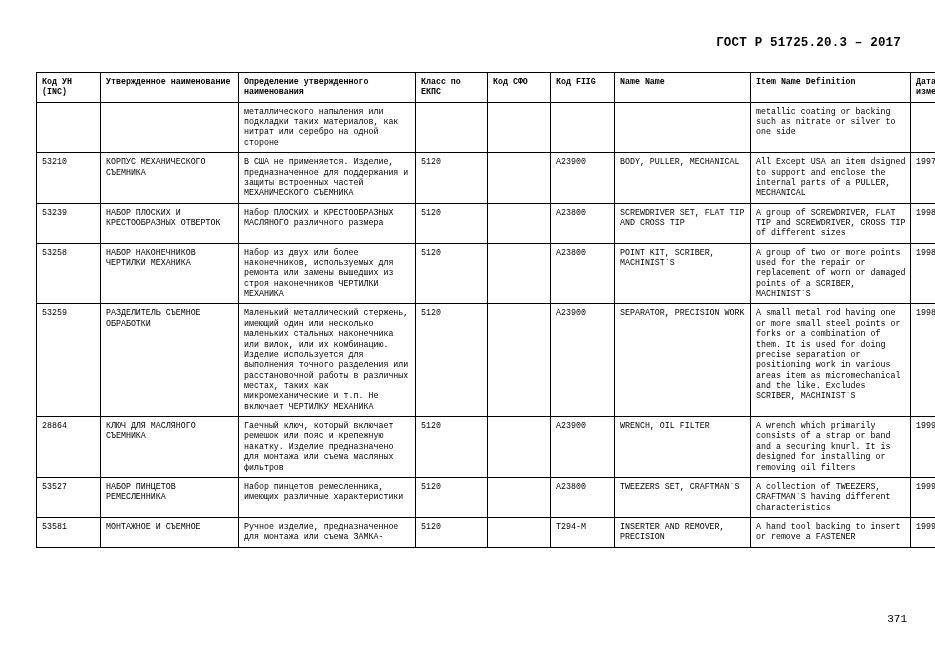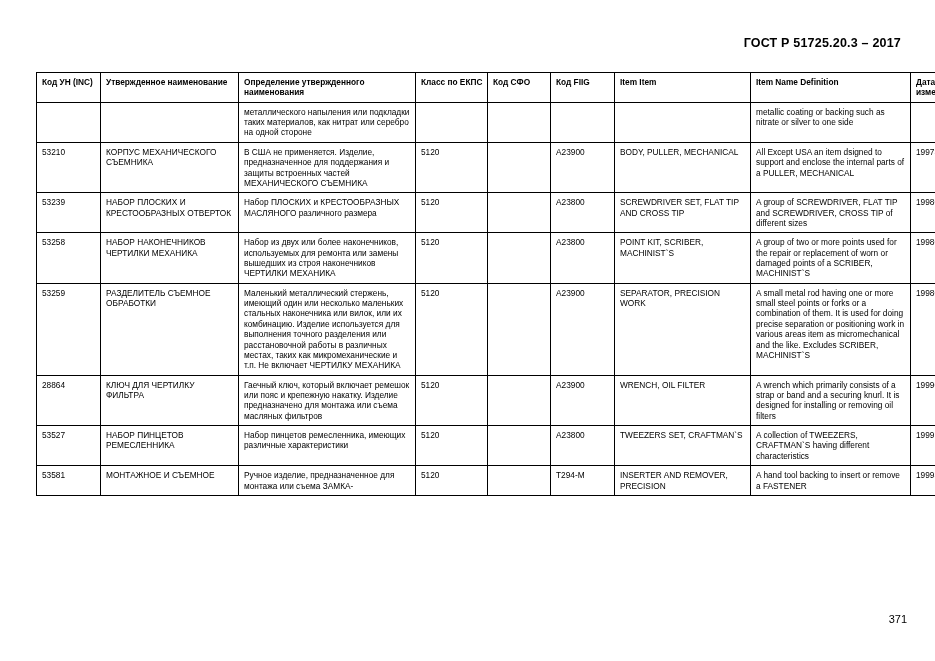--- a/index.html
+++ b/index.html
@@ -13,20 +13,21 @@
     font-family: "Liberation Sans", sans-serif;
     color: #000000;
     position: relative;
     overflow: hidden;
   }
   .page {
     position: relative;
     width: 935px;
     height: 487px;
     box-sizing: border-box;
+    font-family: Liberation Mono, monospace;
   }
   .doc-header {
     position: absolute;
     top: 36px;
     right: 34px;
     font-size: 12.5px;
     font-weight: bold;
     letter-spacing: 0.2px;
     white-space: nowrap;
   }
@@ -80,21 +81,21 @@
 
   <table class="main">
     <thead>
       <tr>
         <th class="c0">Код УН (INC)</th>
         <th class="c1">Утвержденное наименование</th>
         <th class="c2">Определение утвержденного наименования</th>
         <th class="c3">Класс по ЕКПС</th>
         <th class="c4">Код СФО</th>
         <th class="c5">Код FIIG</th>
-        <th class="c6">Item Item</th>
+        <th class="c6">Name Name</th>
         <th class="c7">Item Name Definition</th>
         <th class="c8">Дата изменения</th>
       </tr>
     </thead>
     <tbody>
       <tr>
         <td class="c0"></td>
         <td class="c1 cell-bold"></td>
         <td class="c2">металлического напыления или подкладки таких материалов, как нитрат или серебро на одной стороне</td>
         <td class="c3"></td>
@@ -143,21 +144,21 @@
         <td class="c2">Маленький металлический стержень, имеющий один или несколько маленьких стальных наконечника или вилок, или их комбинацию. Изделие используется для выполнения точного разделения или расстановочной работы в различных местах, таких как микромеханические и т.п. Не включает ЧЕРТИЛКУ МЕХАНИКА</td>
         <td class="c3">5120</td>
         <td class="c4"></td>
         <td class="c5">A23900</td>
         <td class="c6">SEPARATOR, PRECISION WORK</td>
         <td class="c7">A small metal rod having one or more small steel points or forks or a combination of them.  It is used for doing precise separation or positioning work in various areas item as micromechanical and the like.  Excludes SCRIBER, MACHINIST`S</td>
         <td class="c8">1998048</td>
       </tr>
       <tr>
         <td class="c0">28864</td>
-        <td class="c1 cell-bold">КЛЮЧ ДЛЯ ЧЕРТИЛКУ ФИЛЬТРА</td>
+        <td class="c1 cell-bold">КЛЮЧ ДЛЯ МАСЛЯНОГО СЪЕМНИКА</td>
         <td class="c2">Гаечный ключ, который включает ремешок или пояс и крепежную накатку. Изделие предназначено для монтажа или съема масляных фильтров</td>
         <td class="c3">5120</td>
         <td class="c4"></td>
         <td class="c5">A23900</td>
         <td class="c6">WRENCH, OIL FILTER</td>
         <td class="c7">A wrench which primarily consists of a strap or band and a securing knurl.  It is designed for installing or removing oil filters</td>
         <td class="c8">1999019</td>
       </tr>
       <tr>
         <td class="c0">53527</td>

